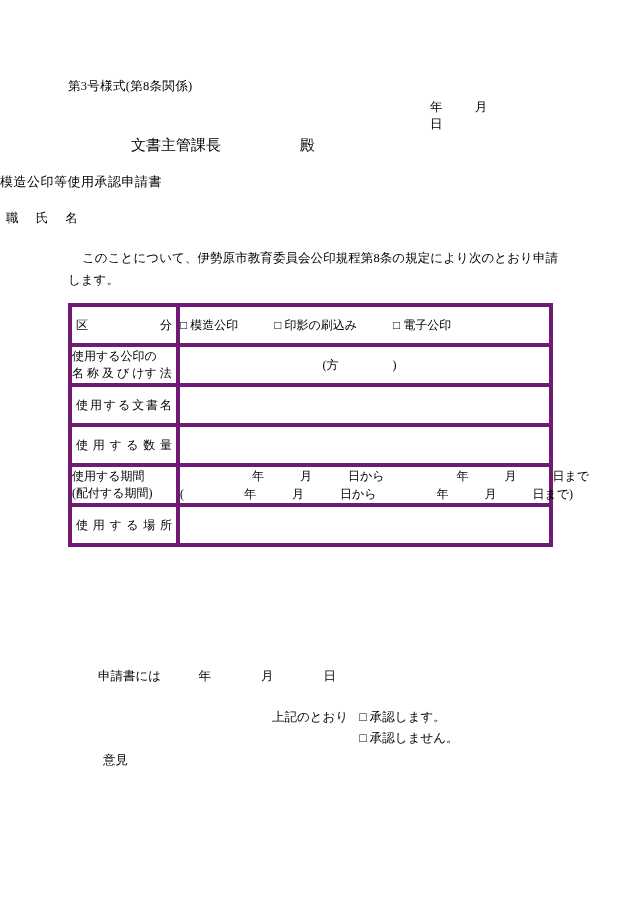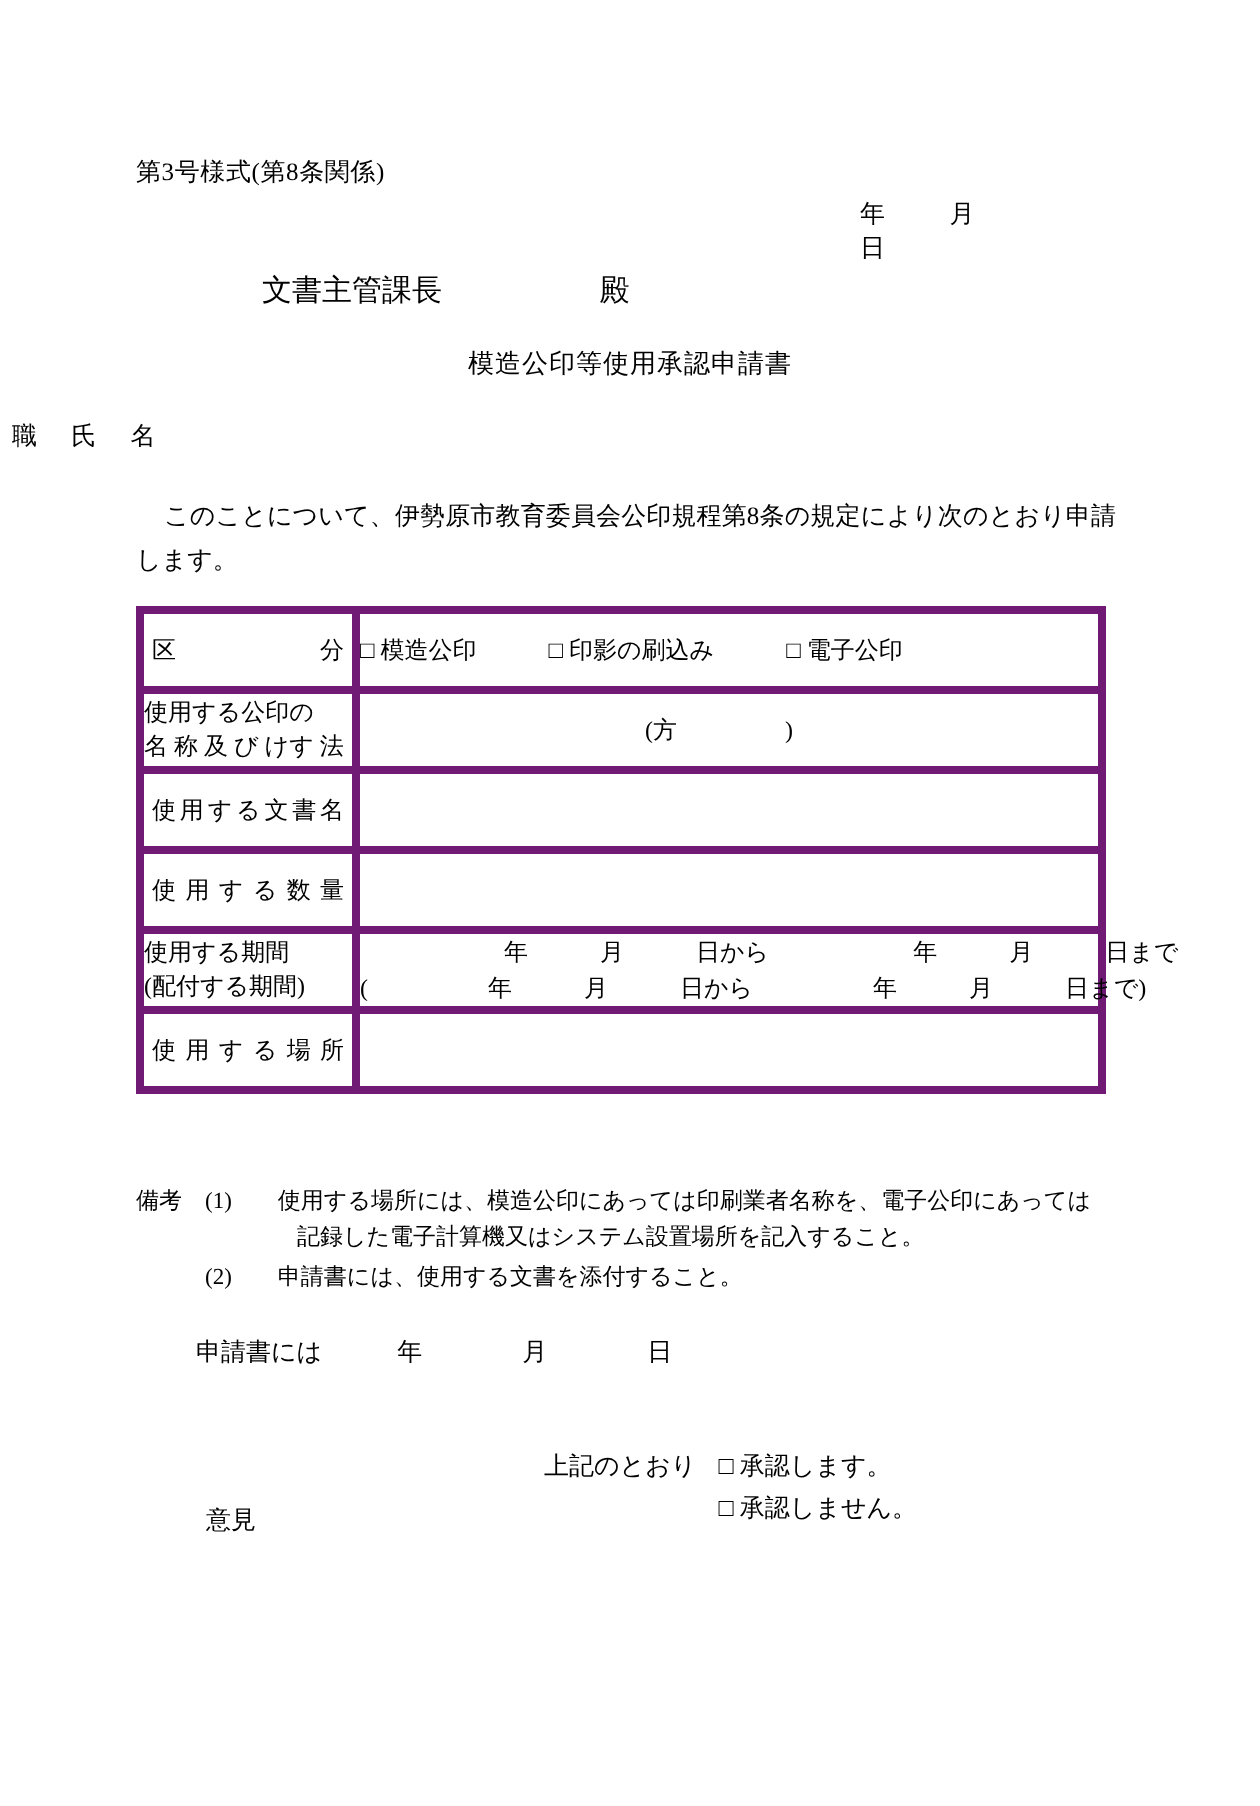--- a/index.html
+++ b/index.html
@@ -46,21 +46,21 @@
   }
   .addressee .to {
     display: inline-block;
     margin-left: 75px;
   }
   .doc-title {
     position: absolute;
     left: 0;
     top: 173px;
     width: 630px;
-    text-align: center;
+    text-align: left;
     font-size: 13px;
     letter-spacing: 0.5px;
   }
   .applicant-line {
     position: absolute;
     left: 0;
     top: 210px;
     width: 630px;
     text-align: left;
     font-size: 12.5px;
@@ -149,21 +149,20 @@
     left: 98px;
     top: 668px;
     font-size: 12.5px;
     white-space: pre;
   }
   .approval {
     position: absolute;
     left: 272px;
     top: 707px;
     font-size: 12.5px;
-    margin-top: 16px;
   }
   .approval .lead {
     display: inline-block;
     vertical-align: top;
     padding-top: 2px;
   }
   .approval .choices {
     display: inline-block;
     vertical-align: top;
     margin-left: 8px;
@@ -255,25 +254,20 @@
     </tr>
     <tr>
       <td class="label">
         <span class="lbl-spread">使用する場所</span>
       </td>
       <td class="value" style="height:36px"></td>
     </tr>
   </tbody>
     </table>
 
-  <div class="notes">
-    <span class="n-row"><span>備考</span>　<span>(1)</span>　　<span>使用する場所には、模造公印にあっては印刷業者名称を、電子公印にあっては</span></span>
-    <span class="n-row2">　　　　　　　<span>記録した電子計算機又はシステム設置場所を記入すること。</span></span>
-    <span class="n-row3">　　　<span>(2)</span>　　<span>申請書には、使用する文書を添付すること。</span></span>
-  </div>
 
   <div class="receipt">申請書には　　　年　　　　月　　　　日</div>
 
   <div class="approval">
     <span class="lead">上記のとおり</span>
     <span class="choices">
       <span style="display:block"><span class="cb">□</span><span>承認します。</span></span>
       <span style="display:block"><span class="cb">□</span><span>承認しません。</span></span>
     </span>
   </div>

